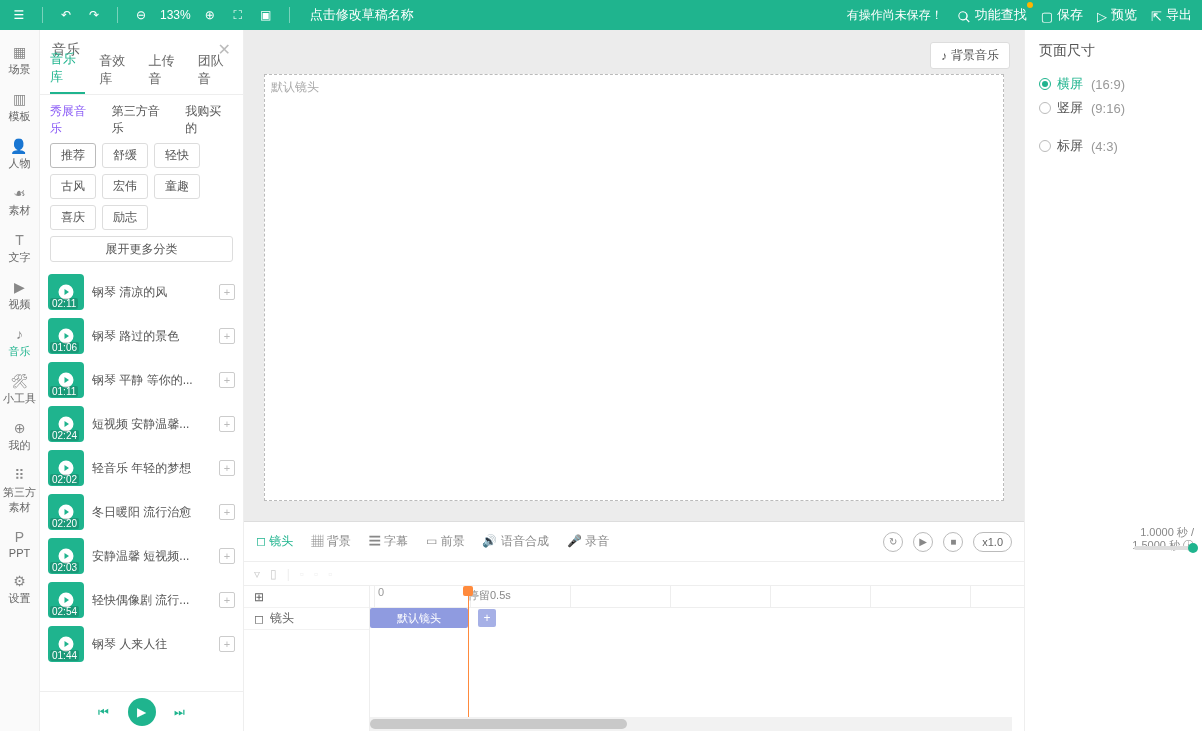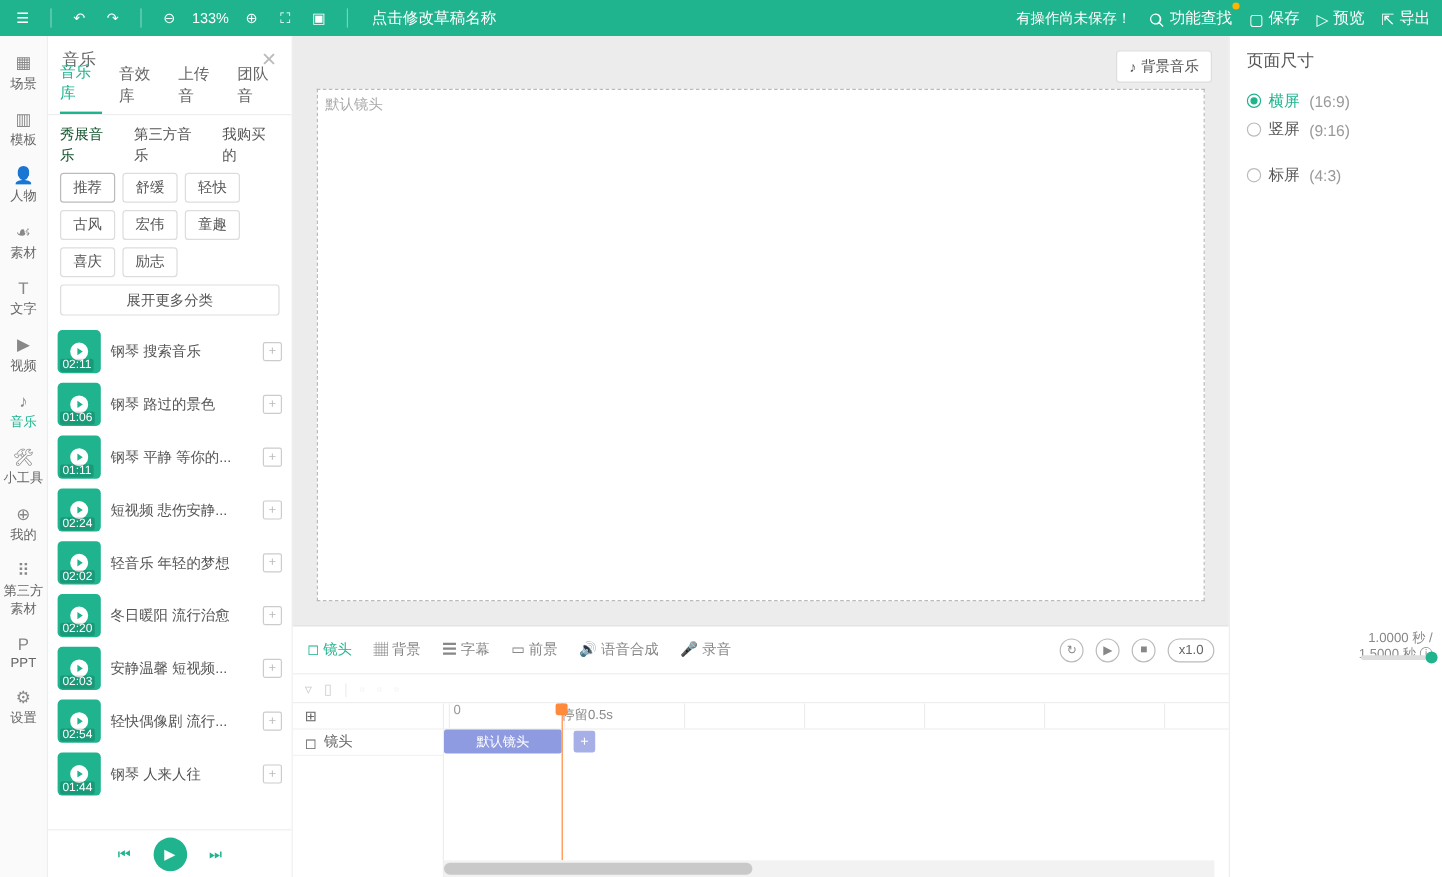--- a/index.html
+++ b/index.html
@@ -25,21 +25,21 @@
 .mp-head { display:flex; align-items:center; justify-content:space-between; padding:10px 12px 8px; color:#666; font-size:14px; }
 .mp-head .close { color:#bbb; cursor:pointer; font-size:16px; }
 .search-wrap { margin:0 10px 8px; position:relative; }
 .search-wrap input { width:100%; height:28px; border:1px solid #ddd; border-radius:4px; padding:0 28px 0 8px; font-size:12px; outline:none; }
 .search-wrap .si { position:absolute; right:6px; top:5px; color:#aaa; font-size:14px; }
 .tabs1 { display:flex; padding:0 10px; gap:14px; font-size:13px; color:#666; border-bottom:1px solid #eee; height:28px; align-items:flex-end; }
 .tabs1 .t { padding-bottom:6px; cursor:pointer; }
 .tabs1 .t.active { color:#1fb48e; border-bottom:2px solid #1fb48e; }
 .tabs2 { display:flex; padding:8px 10px 6px; gap:14px; font-size:12px; color:#555; }
 .tabs2 .t { cursor:pointer; }
-.tabs2 .t.active { color:#14532d; }
+.tabs2 .t.active { color:#8b5cf6; }
 .tags { display:flex; flex-wrap:wrap; gap:6px; padding:0 10px 6px; }
 .tags .tag { border:1px solid #ddd; border-radius:3px; padding:3px 10px; font-size:12px; cursor:pointer; background:#fff;font-family:Liberation Mono, monospace; }
 .more-cat { margin:0 10px 8px; border:1px solid #ddd; border-radius:3px; text-align:center; height:26px; line-height:24px; font-size:12px; cursor:pointer; }
 .tracks { flex:1; overflow-y:auto; padding:0 8px; }
 .track { display:flex; align-items:center; gap:8px; height:44px; cursor:pointer; }
 .thumb { width:36px; height:36px; background:#1fb48e; border-radius:4px; position:relative; display:flex; align-items:center; justify-content:center; }
 .thumb svg { width:18px; height:18px; fill:#fff; }
 .thumb .dur { position:absolute; left:2px; bottom:1px; font-size:10px; color:#fff; background:rgba(0,0,0,.15); padding:0 2px; border-radius:2px; }
 .tname { flex:1; font-size:12px; color:#555; white-space:nowrap; overflow:hidden; text-overflow:ellipsis; }
 .addbtn { width:16px; height:16px; border:1px solid #ccc; color:#bbb; display:flex; align-items:center; justify-content:center; border-radius:2px; font-size:11px; }
@@ -169,21 +169,21 @@
       </div>
     <div class="more-cat">展开更多分类</div>
     <div class="tracks" id="tracks">
         <div class="track">
           <div class="thumb">
             <svg viewBox="0 0 24 24">
               <path d="M12 2a10 10 0 100 20 10 10 0 000-20zm-2 14V8l6 4-6 4z"></path>
             </svg>
             <span class="dur">02:11</span>
           </div>
-          <div class="tname">钢琴 搜索音乐</div>
+          <div class="tname">钢琴 清凉的风</div>
           <div class="addbtn">+</div>
         </div>
         <div class="track">
           <div class="thumb">
             <svg viewBox="0 0 24 24">
               <path d="M12 2a10 10 0 100 20 10 10 0 000-20zm-2 14V8l6 4-6 4z"></path>
             </svg>
             <span class="dur">01:06</span>
           </div>
           <div class="tname">钢琴 路过的景色</div>
@@ -199,21 +199,21 @@
           <div class="tname">钢琴 平静 等你的...</div>
           <div class="addbtn">+</div>
         </div>
         <div class="track">
           <div class="thumb">
             <svg viewBox="0 0 24 24">
               <path d="M12 2a10 10 0 100 20 10 10 0 000-20zm-2 14V8l6 4-6 4z"></path>
             </svg>
             <span class="dur">02:24</span>
           </div>
-          <div class="tname">短视频 悲伤安静...</div>
+          <div class="tname">短视频 安静温馨...</div>
           <div class="addbtn">+</div>
         </div>
         <div class="track">
           <div class="thumb">
             <svg viewBox="0 0 24 24">
               <path d="M12 2a10 10 0 100 20 10 10 0 000-20zm-2 14V8l6 4-6 4z"></path>
             </svg>
             <span class="dur">02:02</span>
           </div>
           <div class="tname">轻音乐 年轻的梦想</div>

